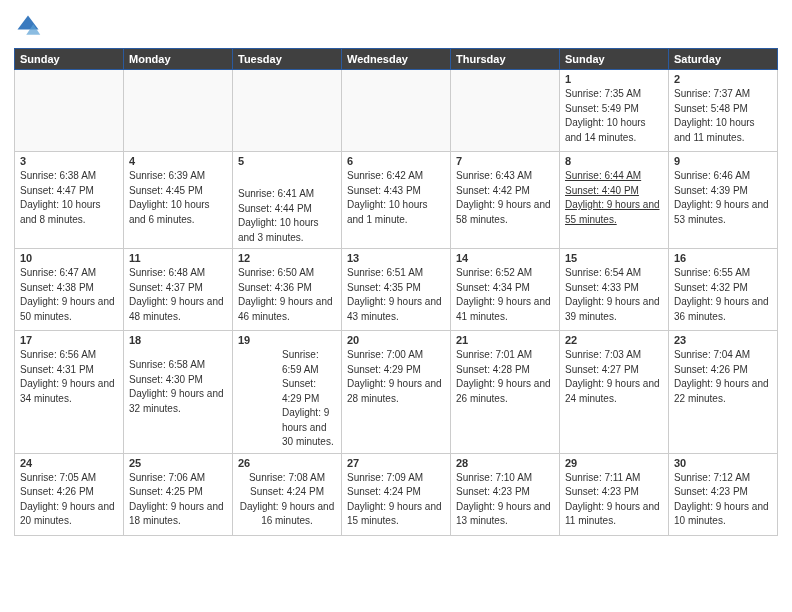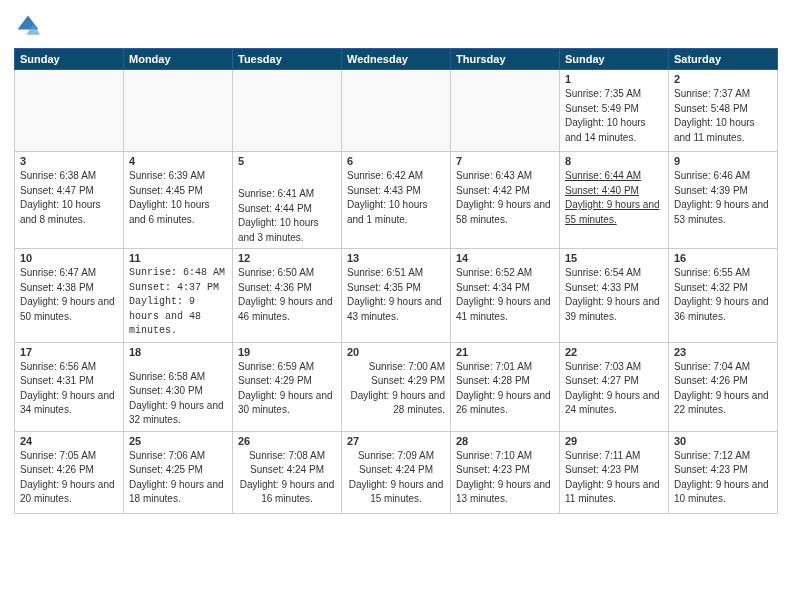--- a/index.html
+++ b/index.html
@@ -52,21 +52,21 @@
     .location {
       font-size: 13px;
       color: #444;
     }
     .calendar {
       width: 100%;
       border-collapse: collapse;
       table-layout: fixed;
     }
     .calendar th {
-      background: #0c4a6e;
+      background: #404040;
       color: #fff;
       font-size: 11px;
       font-weight: bold;
       padding: 4px 5px;
       text-align: left;
       border: 1px solid #2a5a9f;
     }
     .calendar td {
       border: 1px solid #ccc;
       vertical-align: top;
@@ -190,21 +190,21 @@
         </tr>
         <tr>
           <td>
             <span class="day-num">10</span>
             <div class="day-info" style="white-space: pre-line;">Sunrise: 6:47 AM
 Sunset: 4:38 PM
 Daylight: 9 hours and 50 minutes.</div>
           </td>
           <td>
             <span class="day-num">11</span>
-            <div class="day-info" style="white-space: pre-line; font-family: Liberation Mono, monospace;">Sunrise: 6:48 AM
+            <div class="day-info" style="white-space: pre-line;">Sunrise: 6:48 AM
 Sunset: 4:37 PM
 Daylight: 9 hours and 48 minutes.</div>
           </td>
           <td>
             <span class="day-num">12</span>
             <div class="day-info" style="white-space: pre-line;">Sunrise: 6:50 AM
 Sunset: 4:36 PM
 Daylight: 9 hours and 46 minutes.</div>
           </td>
           <td>
@@ -240,27 +240,27 @@
 Daylight: 9 hours and 34 minutes.</div>
           </td>
           <td>
             <span class="day-num">18</span>
             <div class="day-info" style="white-space: pre-line; margin-top: 12px;">Sunrise: 6:58 AM
 Sunset: 4:30 PM
 Daylight: 9 hours and 32 minutes.</div>
           </td>
           <td>
             <span class="day-num">19</span>
-            <div class="day-info" style="white-space: pre-line;">Sunrise: 6:59 AM
+            <div class="day-info" style="white-space: pre-line; margin-left: 44px;">Sunrise: 6:59 AM
 Sunset: 4:29 PM
 Daylight: 9 hours and 30 minutes.</div>
           </td>
           <td>
             <span class="day-num">20</span>
-            <div class="day-info" style="white-space: pre-line; text-align: right;">Sunrise: 7:00 AM
+            <div class="day-info" style="white-space: pre-line;">Sunrise: 7:00 AM
 Sunset: 4:29 PM
 Daylight: 9 hours and 28 minutes.</div>
           </td>
           <td>
             <span class="day-num">21</span>
             <div class="day-info" style="white-space: pre-line;">Sunrise: 7:01 AM
 Sunset: 4:28 PM
 Daylight: 9 hours and 26 minutes.</div>
           </td>
           <td>
@@ -290,21 +290,21 @@
 Daylight: 9 hours and 18 minutes.</div>
           </td>
           <td>
             <span class="day-num">26</span>
             <div class="day-info" style="white-space: pre-line; text-align: center;">Sunrise: 7:08 AM
 Sunset: 4:24 PM
 Daylight: 9 hours and 16 minutes.</div>
           </td>
           <td>
             <span class="day-num">27</span>
-            <div class="day-info" style="white-space: pre-line; text-align: center;">Sunrise: 7:09 AM
+            <div class="day-info" style="white-space: pre-line;">Sunrise: 7:09 AM
 Sunset: 4:24 PM
 Daylight: 9 hours and 15 minutes.</div>
           </td>
           <td>
             <span class="day-num">28</span>
             <div class="day-info" style="white-space: pre-line;">Sunrise: 7:10 AM
 Sunset: 4:23 PM
 Daylight: 9 hours and 13 minutes.</div>
           </td>
           <td>

